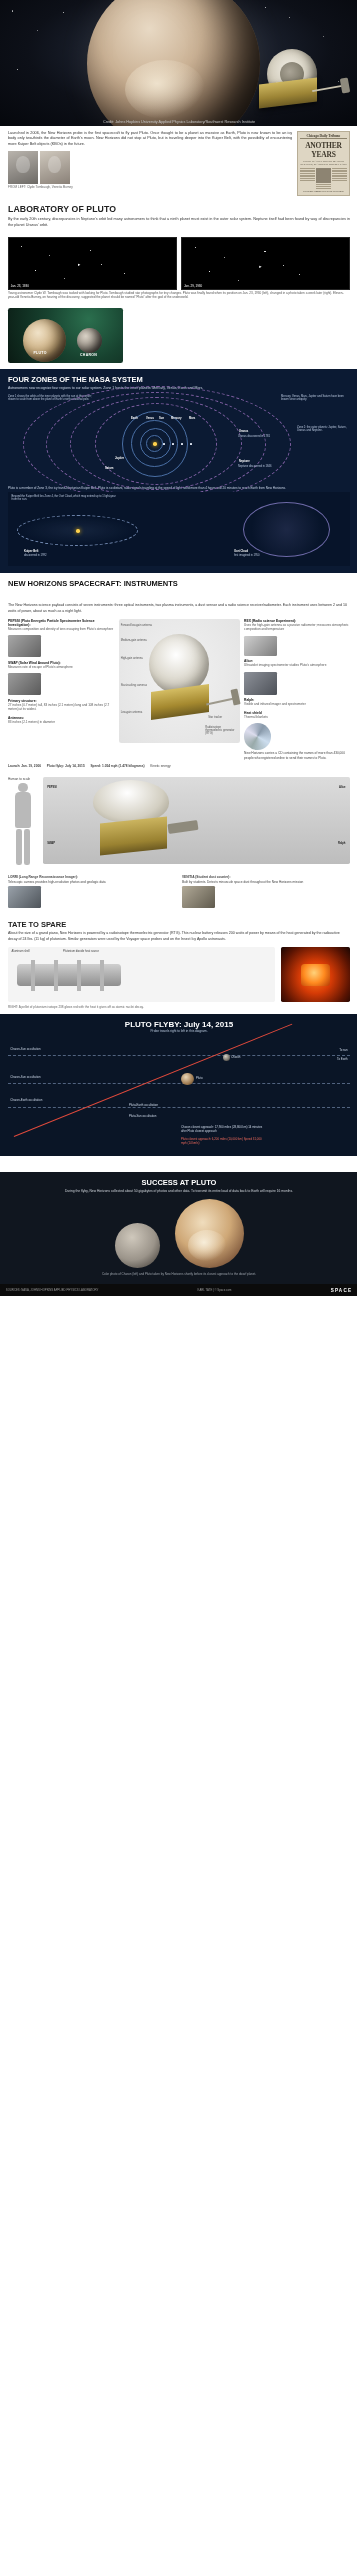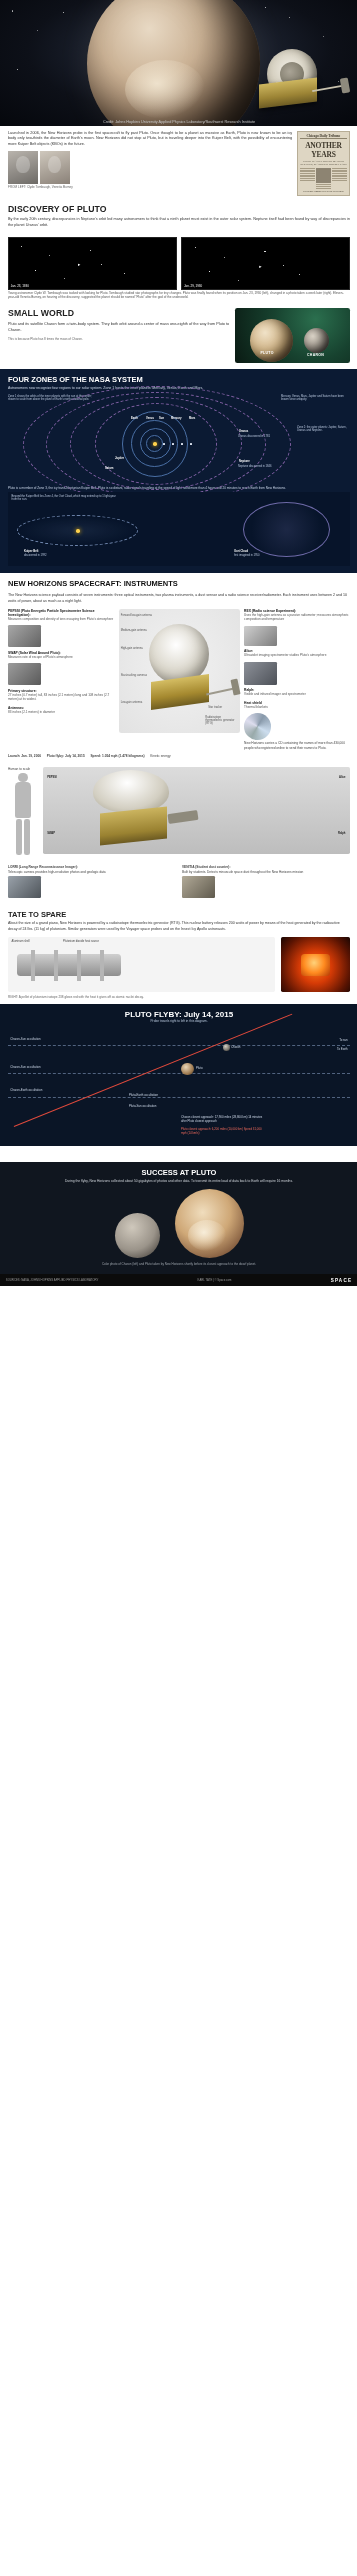--- a/index.html
+++ b/index.html
@@ -152,21 +152,21 @@
     border-radius:50%; border:0.6px dashed #6f86ad; background: radial-gradient(ellipse at 50% 50%, rgba(120,150,200,.12), rgba(0,0,0,0) 70%);
   }
   .oort {
     position:absolute; right:19.6px; top:9.2px; width:87px; height:55px; border-radius:50%;
     border:0.6px solid #6e6aa8; background: radial-gradient(circle, rgba(140,140,210,.16), rgba(0,0,0,0) 70%);
   }
   .zones .note { font-size:3.1px; color:#c7d3e6; line-height:1.5; }
 
   
   .instr { padding: 5.8px 8px 4.6px; }
-  .instr h2 { font-size:7.5px; font-weight:bold; color:#111; margin-bottom:5px;}
+  .instr h2 { font-size:7.5px; font-weight:bold; color:#111; margin-bottom:15px;}
   .instr .lead { font-size:3.6px; line-height:1.55; color:#333; margin-bottom:4.6px;}
   .instr-grid { display:flex; gap:4.6px; }
   .col { flex:1; }
   .ibox { margin-bottom:4px; }
   .ibox .t { font-size:3.3px; font-weight:bold; color:#111; }
   .ibox .d { font-size:3.1px; color:#555; line-height:1.45; }
   .craft-diagram {
     flex: 0 0 121px; height: 124px; position:relative;
     background: radial-gradient(ellipse at 50% 45%, #f2f2f2, #e2e2e2);
     border-radius:2.3px;
@@ -318,21 +318,21 @@
             <div class="np-line"></div>
           <div class="np-line"></div>
             <div class="np-line"></div>
         </div>
       </div>
       <div class="np-sub" style="margin-top:1.2px">Telescope photos reveal the new body</div>
     </div>
   </div>
 
   <div class="pad">
-    <h2 class="sect">DISCOVERY OF PLUTO</h2>
+    <h2 class="sect">LABORATORY OF PLUTO</h2>
     <p class="body">By the early 20th century, discrepancies in Neptune's orbit led many astronomers to think that a ninth planet must exist in the outer solar system. Neptune itself had been found by way of discrepancies in the planet Uranus' orbit.</p>
   </div>
   <div class="plates">
     <div class="plate">
       <span class="sp" style="left:11.5px;top:8px;width:1.2px;height:1.2px"></span>
       <span class="sp" style="left:40px;top:17.3px;width:0.9px;height:0.9px"></span>
       <span class="sp" style="left:81px;top:11.5px;width:1.4px;height:1.4px"></span>
       <span class="sp" style="left:115px;top:35px;width:1.2px;height:1.2px"></span>
       <span class="sp" style="left:55px;top:40px;width:0.9px;height:0.9px"></span>
       <span class="sp" style="left:26px;top:32px;width:0.6px;height:0.6px"></span>
@@ -348,25 +348,20 @@
       <span class="sp" style="left:56px;top:42px;width:0.9px;height:0.9px"></span>
       <span class="sp" style="left:27px;top:33px;width:0.6px;height:0.6px"></span>
       <span class="sp" style="left:101px;top:27px;width:1.2px;height:1.2px"></span>
       <span class="arrow" style="left:77px;top:26.5px">▸</span>
       <span class="plate-lbl">Jan. 29, 1930</span>
     </div>
   </div>
   <div class="caption-row">Young astronomer Clyde W. Tombaugh was tasked with looking for Pluto. Tombaugh studied star photographs for tiny changes. Pluto was finally found when its position on Jan. 23, 1930 (left), changed in a photo taken a week later (right). Eleven-year-old Venetia Burney, on hearing of the discovery, suggested the planet should be named "Pluto" after the god of the underworld.</div>
 
   <div class="smallworld">
-    <div class="sw-txt">
-      <h2 class="sect">SMALL WORLD</h2>
-      <p class="body">Pluto and its satellite Charon form a twin-body system. They both orbit around a center of mass one-eighth of the way from Pluto to Charon.</p>
-      <div class="cap" style="margin-top:3.5px">This is because Pluto has 8 times the mass of Charon.</div>
-    </div>
     <div class="sw-img">
       <div class="sw-pluto"></div>
       <div class="sw-charon"></div>
       <span class="sw-lbl" style="left:25.4px;top:43px">PLUTO</span>
       <span class="sw-lbl" style="left:72px;top:45px">CHARON</span>
     </div>
   </div>
 
   <div class="zones">
     <h2>FOUR ZONES OF THE NASA SYSTEM</h2>

